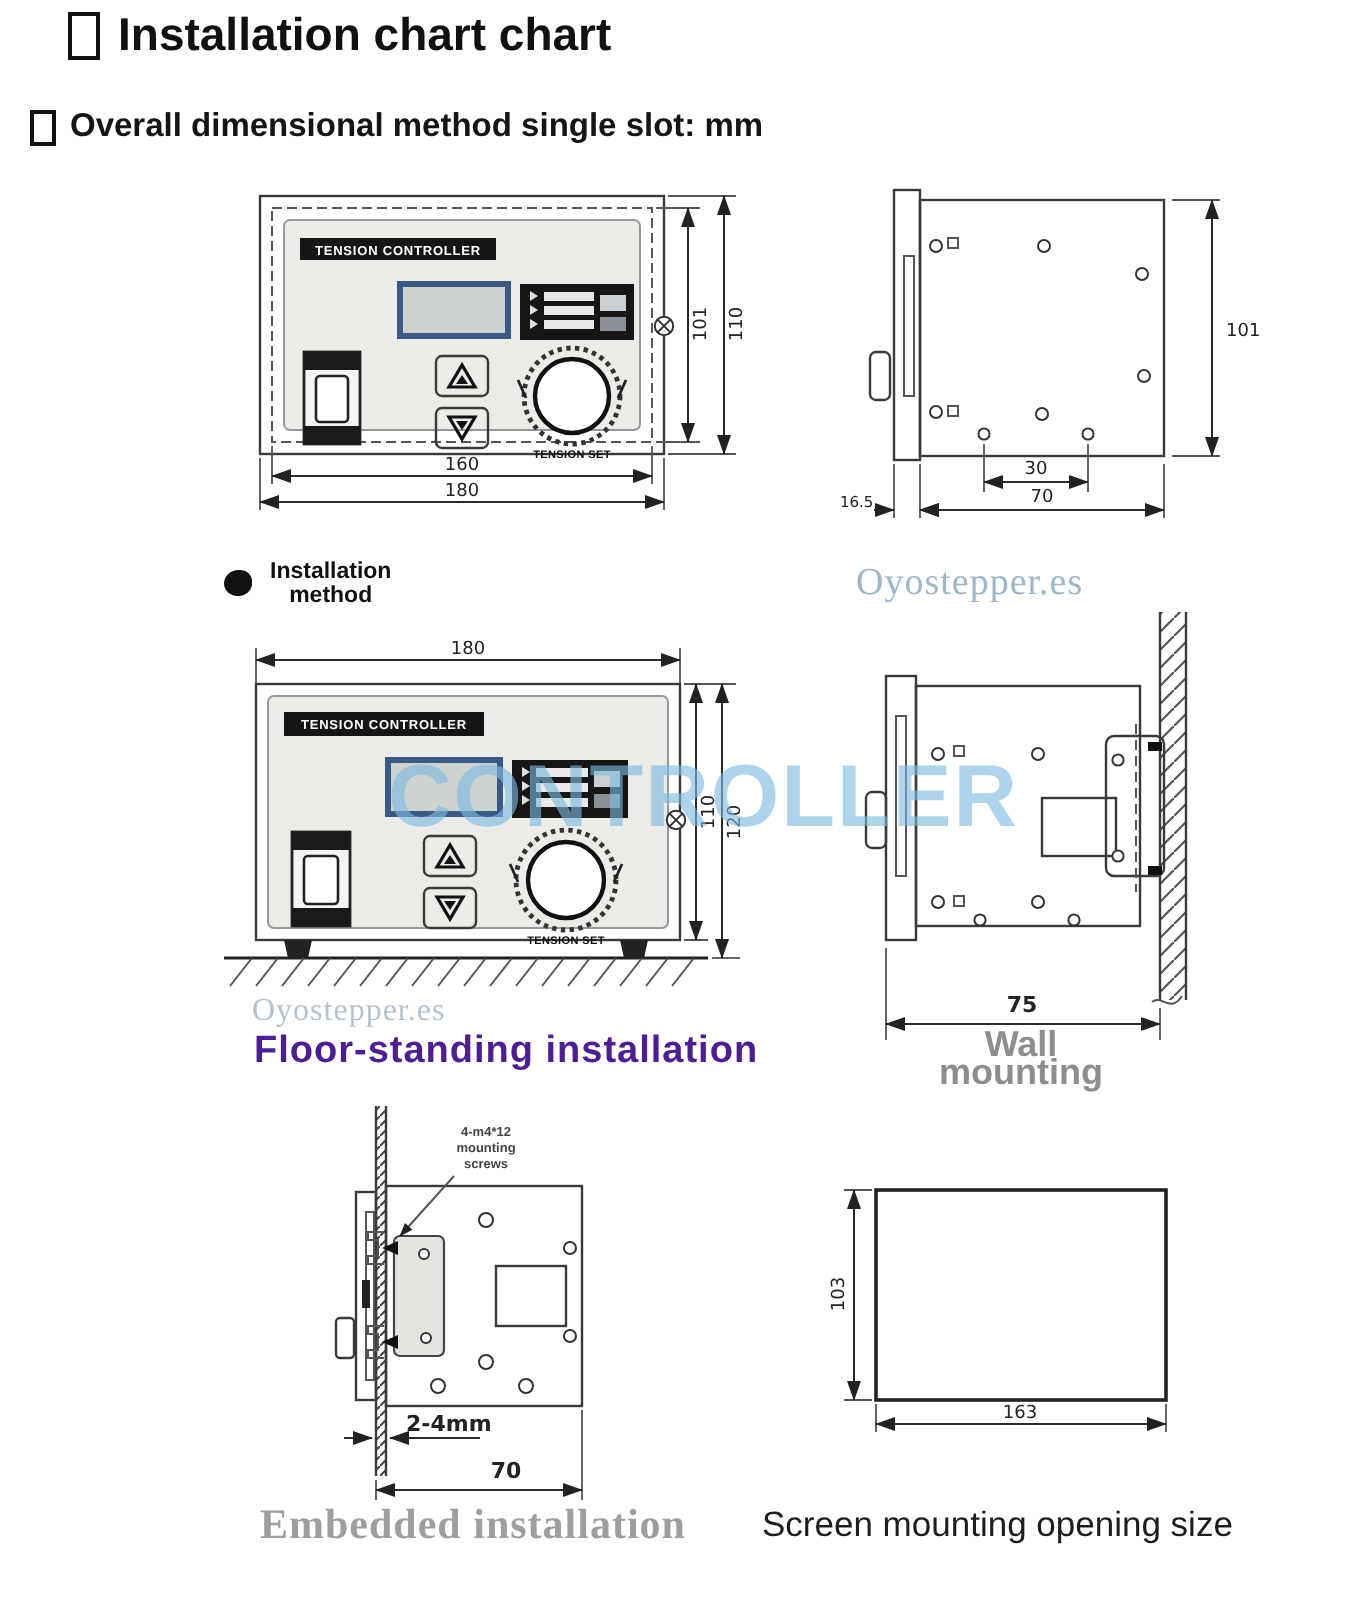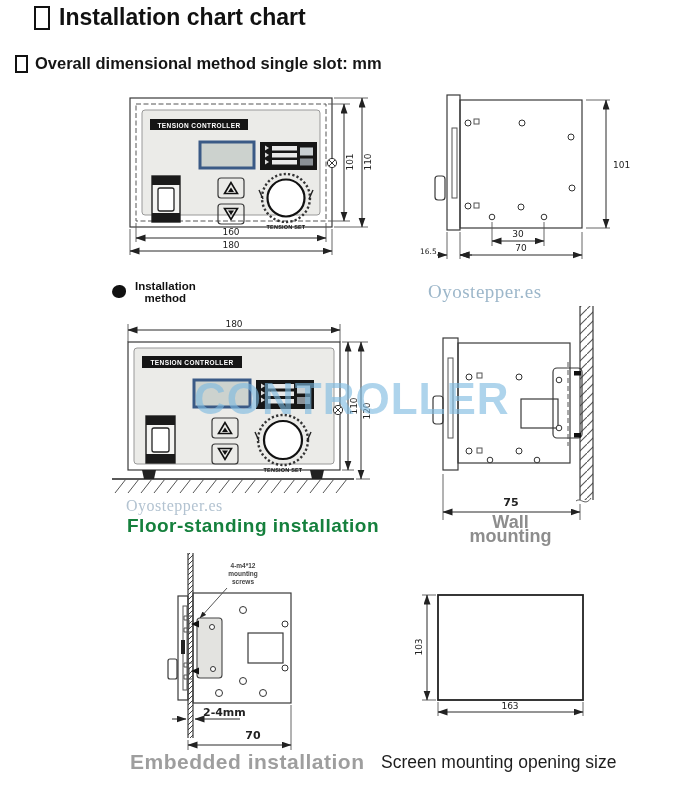--- a/index.html
+++ b/index.html
@@ -9,23 +9,23 @@
   
   .h1{left:34px;top:4px;display:flex;align-items:center;font-size:23px;font-weight:bold;color:#111;}
   .h2{left:15px;top:54px;display:flex;align-items:center;font-size:16.5px;font-weight:bold;color:#151515;}
   .tofu{display:inline-block;width:12px;height:20px;border:2.5px solid #111;margin-right:9px;}
   .tofu.small{width:9px;height:14px;border-width:2px;margin-right:7px;}
   
   .inst{left:112px;top:280px;display:flex;align-items:flex-start;}
   .inst .dot{width:14px;height:13px;background:#111;border-radius:55% 45% 50% 50%;margin-top:5px;margin-right:9px;}
   .inst .txt{font-size:11.5px;font-weight:bold;color:#111;line-height:12px;text-align:center;}
   
-  .cap-floor{left:127px;top:515px;font-size:19px;font-weight:bold;color:#15803d;letter-spacing:.5px;}
+  .cap-floor{left:127px;top:515px;font-size:19px;font-weight:bold;color:#4c1d95;letter-spacing:.5px;}
   .cap-wall{left:448px;top:515px;width:125px;text-align:center;font-size:18px;font-weight:600;color:#8d8d8d;line-height:14px;}
-  .cap-emb{left:130px;top:750px;font-size:21px;font-weight:bold;color:#9e9e9e;letter-spacing:.5px;}
+  .cap-emb{left:130px;top:750px;font-size:21px;font-weight:bold;color:#9e9e9e;letter-spacing:.5px;font-family:Liberation Serif, serif;}
   .cap-open{left:381px;top:752px;font-size:17.5px;font-weight:normal;color:#1d1d1d;}
   
   .wm-serif{font-family:"Liberation Serif",serif;font-weight:normal;letter-spacing:.5px;}
   .wm-top{left:428px;top:281px;font-size:19px;color:#9db7ca;}
   .wm-floor{left:126px;top:497px;font-size:16px;color:#b3c3d1;}
   .wm-big{left:194px;top:374px;font-size:44px;font-weight:bold;color:rgba(124,186,224,.62);
           letter-spacing:1px;z-index:6;font-family:"Liberation Sans",sans-serif;}
   
   svg{position:absolute;overflow:visible;}
   .ln{stroke:#3a3a3a;fill:none;stroke-width:1.2;}

